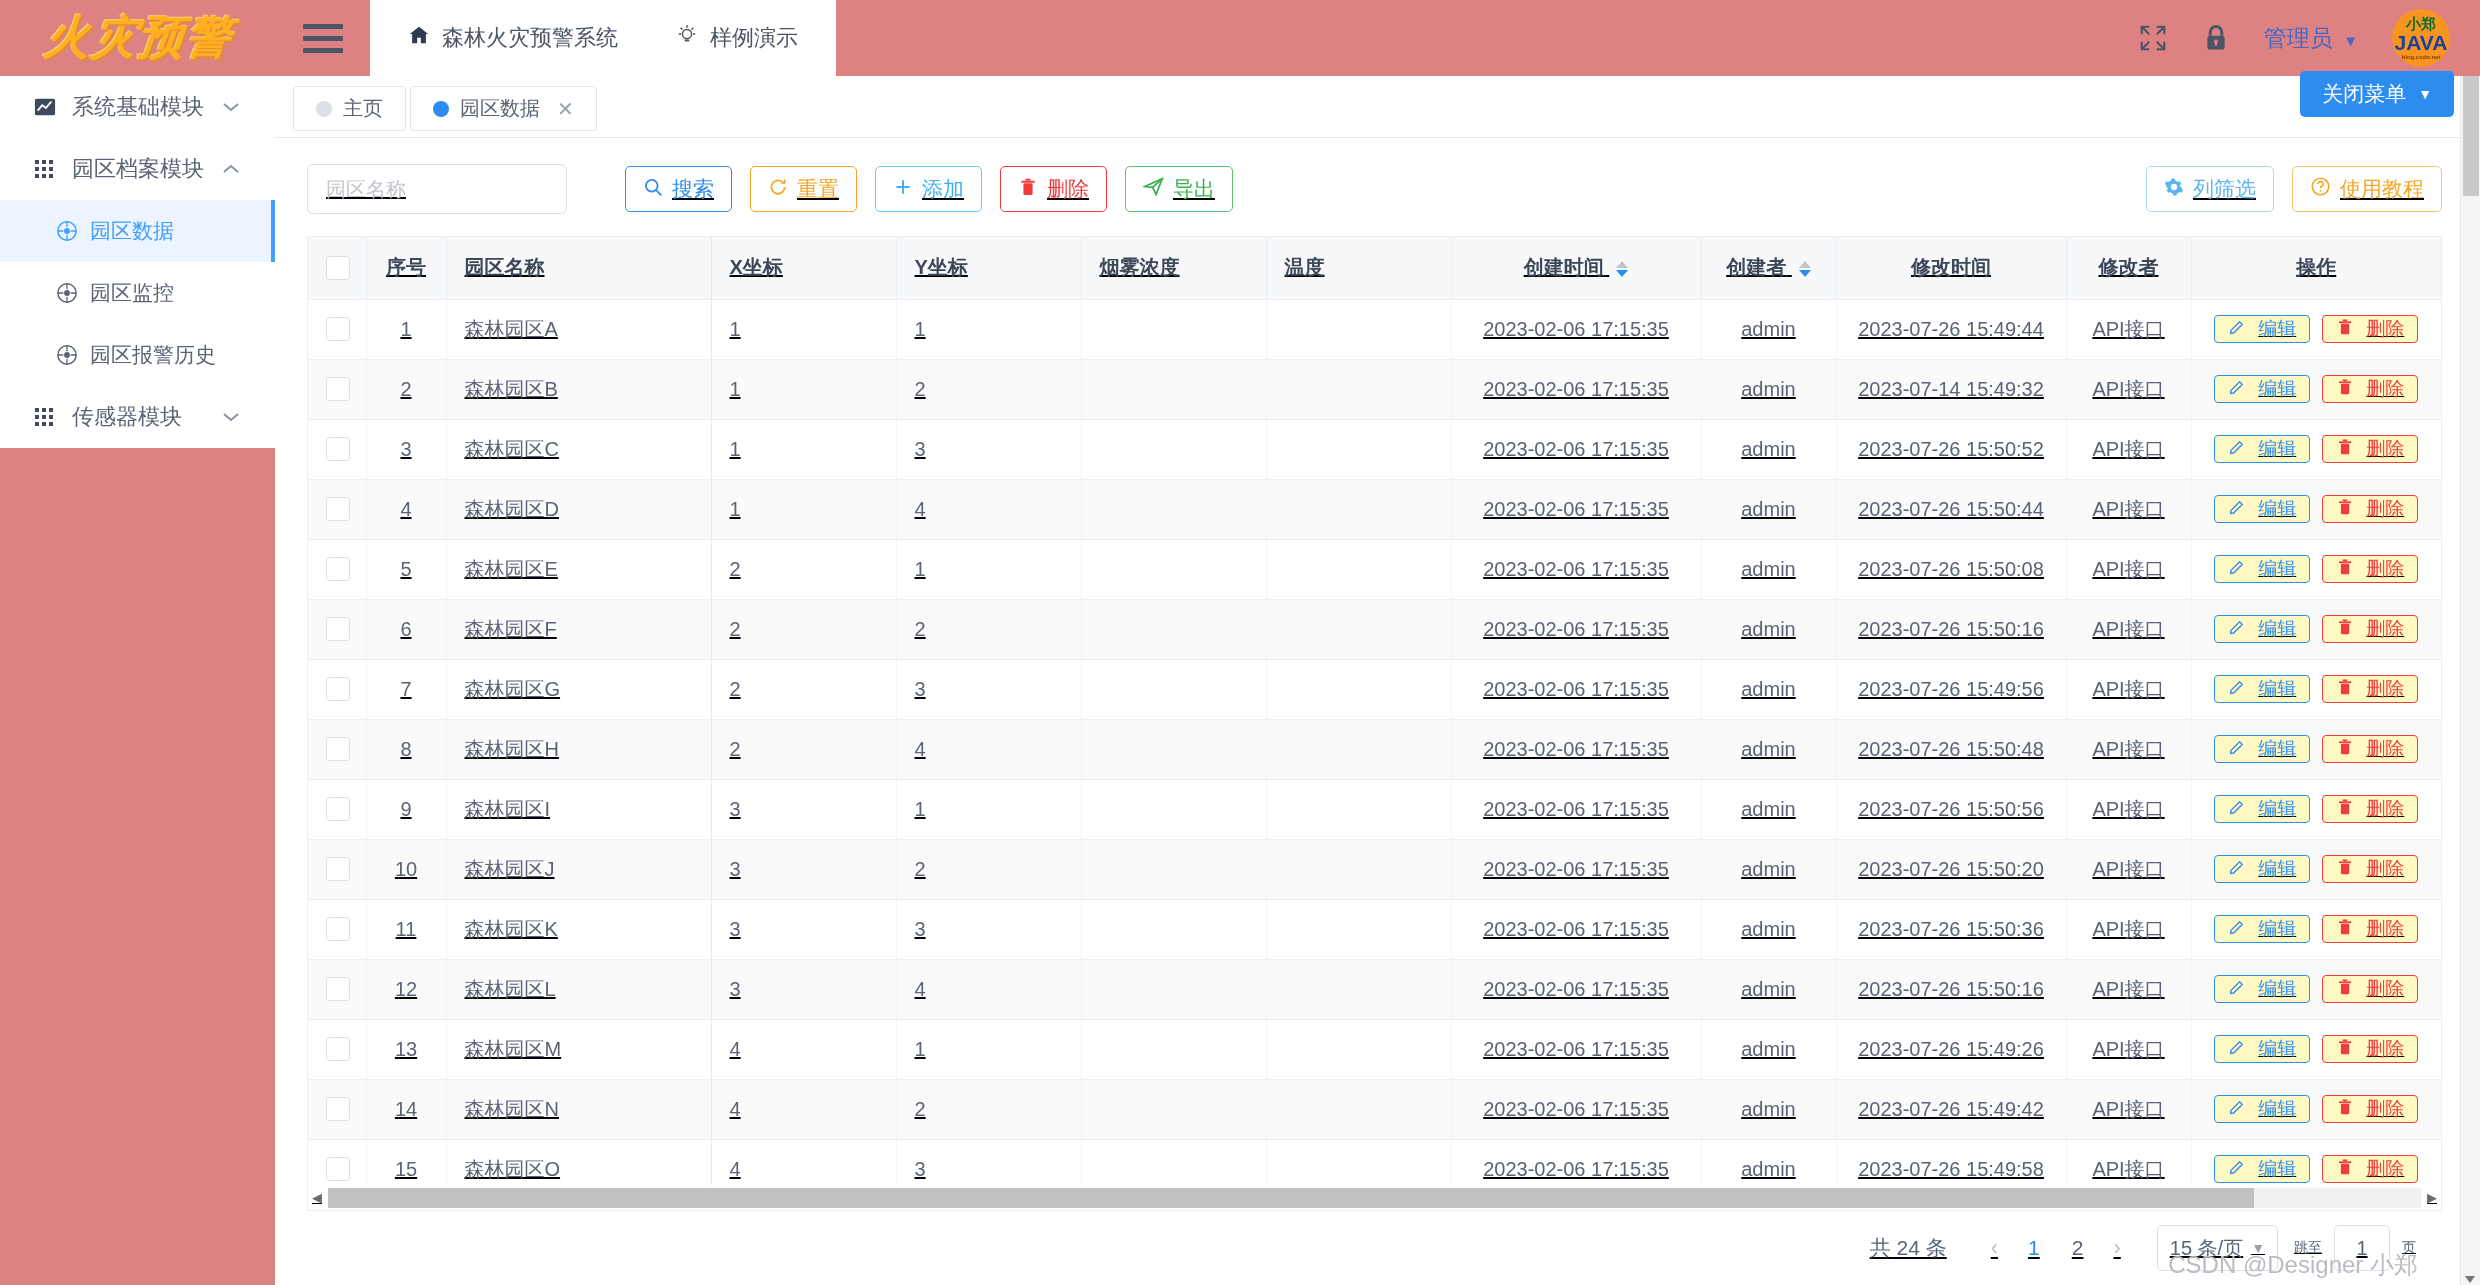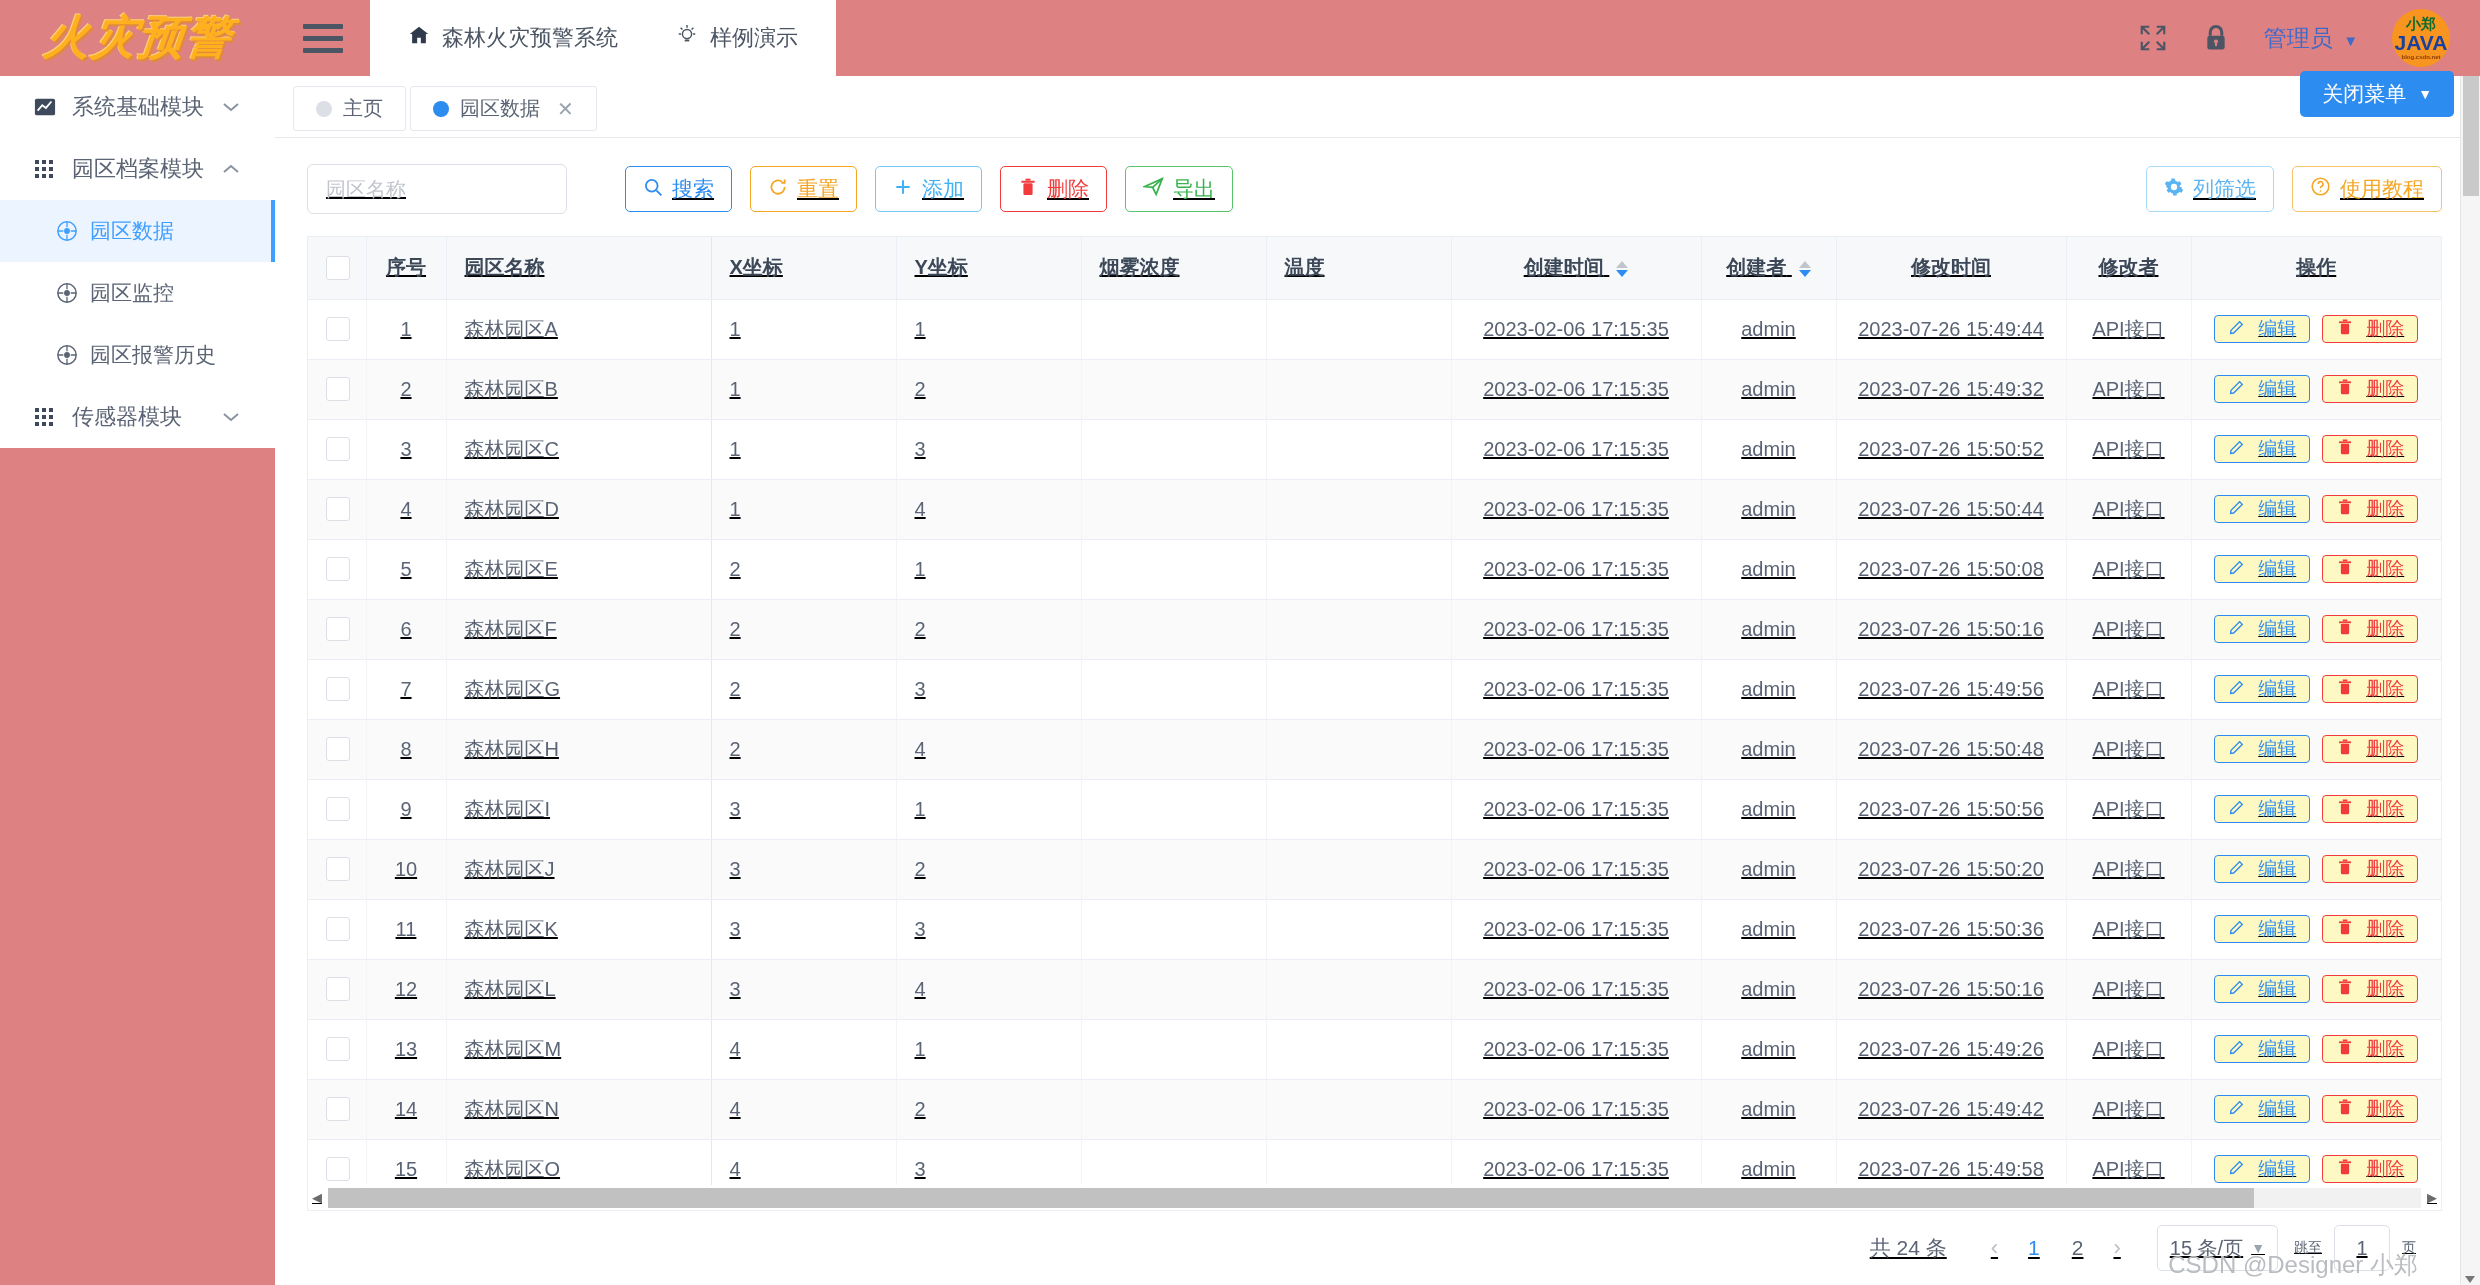--- a/index.html
+++ b/index.html
@@ -569,21 +569,21 @@
               <tr class="alt">
                 <td class="c"><span class="chk"></span></td>
                 <td class="c">2</td>
                 <td class="sep-after">森林园区B</td>
                 <td>1</td>
                 <td>2</td>
                 <td></td>
                 <td></td>
                 <td class="c">2023-02-06 17:15:35</td>
                 <td class="c">admin</td>
-                <td class="c">2023-07-26 15:49:32</td>
+                <td class="c">2023-07-14 15:49:32</td>
                 <td class="c">API接口</td>
                 <td>
                   <div class="op-cell">
                     <span class="op-btn op-edit">
                       <span><svg width="18" height="18" viewBox="0 0 24 24" fill="none" stroke="#2d8cf0" stroke-width="1.8">
                           <path d="M4 16.5 L15.5 5 L19 8.5 L7.5 20 L3.5 20.5 Z"></path>
                         </svg></span>
                       <span>编辑</span>
                     </span>
                     <span class="op-btn op-del">

